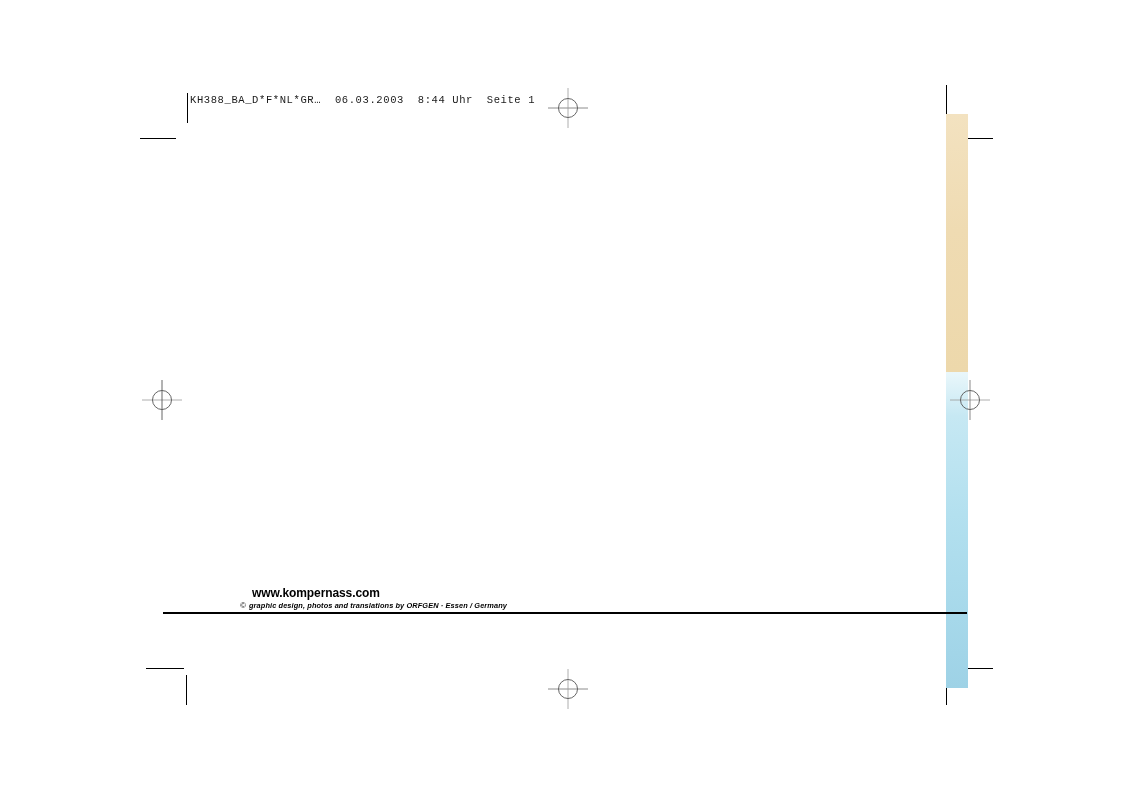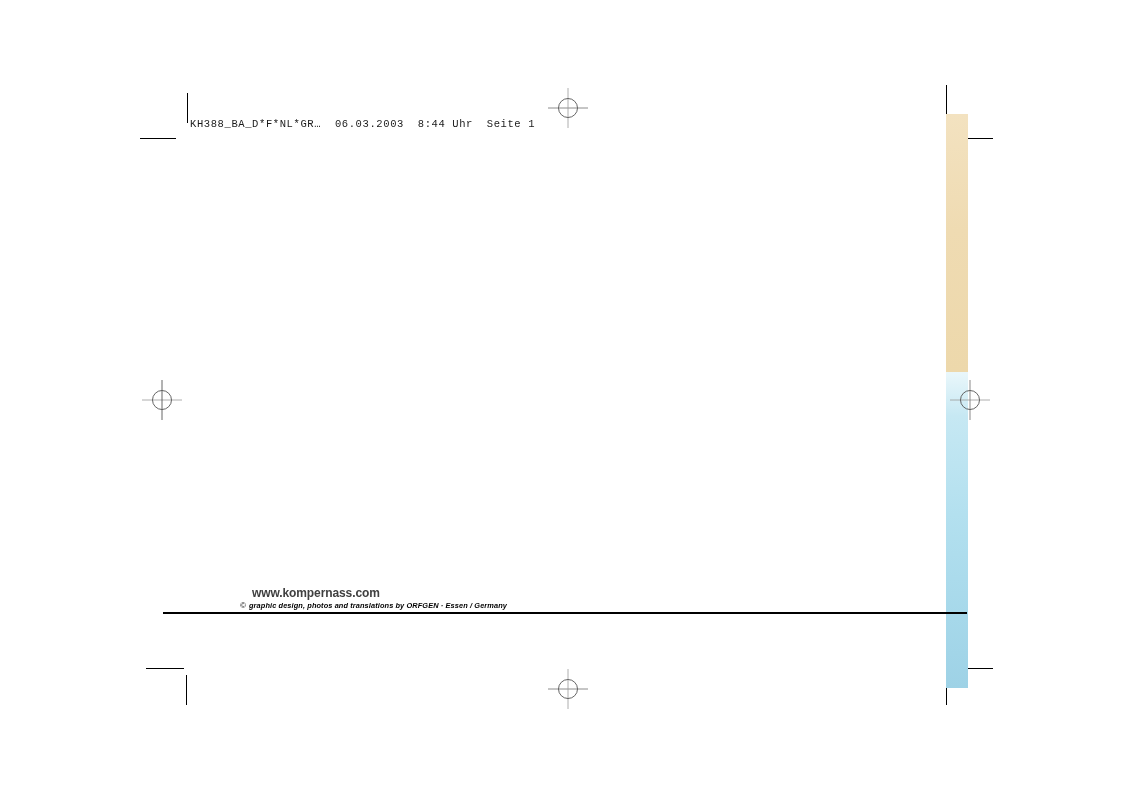--- a/index.html
+++ b/index.html
@@ -24,21 +24,20 @@
   .slug {
     position: absolute;
     left: 190px;
     top: 93px;
     font-family: "Liberation Mono", "DejaVu Sans Mono", monospace;
     font-size: 10.5px;
     letter-spacing: 0.6px;
     color: #1a1a1a;
     white-space: pre;
     line-height: 14px;
-    margin-top: 24px;
   }
 
   
   .crop-v {
     position: absolute;
     width: 1px;
     background: #000000;
   }
   .crop-h {
     position: absolute;
@@ -73,21 +72,21 @@
     background: linear-gradient(to bottom, #eaf7fb 0%, #c6e8f3 14%, #b3e0ef 45%, #a6d8ea 78%, #9ed2e6 100%);
   }
 
   
   .footer-url {
     position: absolute;
     left: 252px;
     top: 586px;
     font-size: 12px;
     font-weight: bold;
-    color: #404040;
+    color: #000000;
     letter-spacing: -0.1px;
   }
   .footer-credit {
     position: absolute;
     left: 240px;
     top: 601px;
     font-size: 7.4px;
     font-weight: bold;
     color: #000000;
     letter-spacing: 0.1px;

